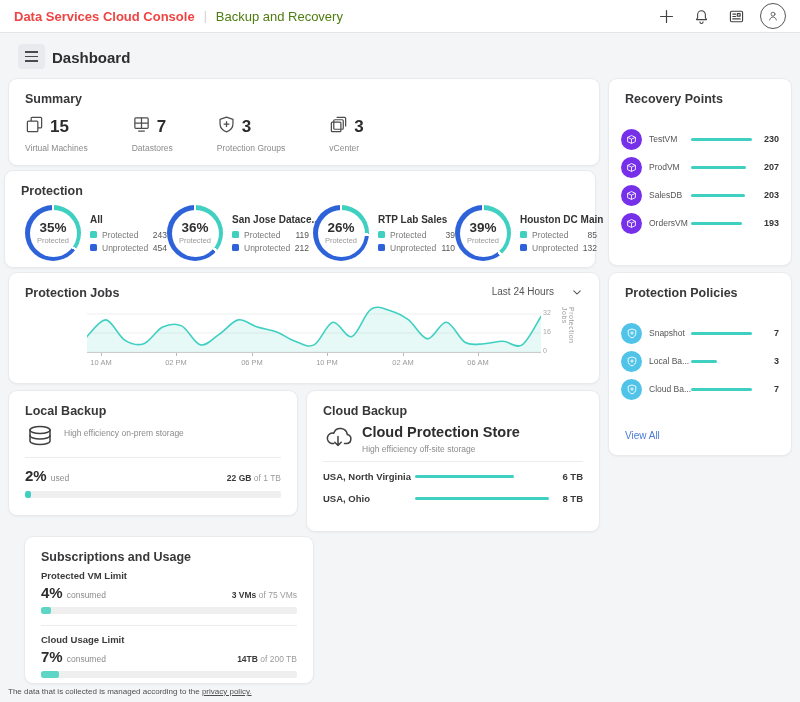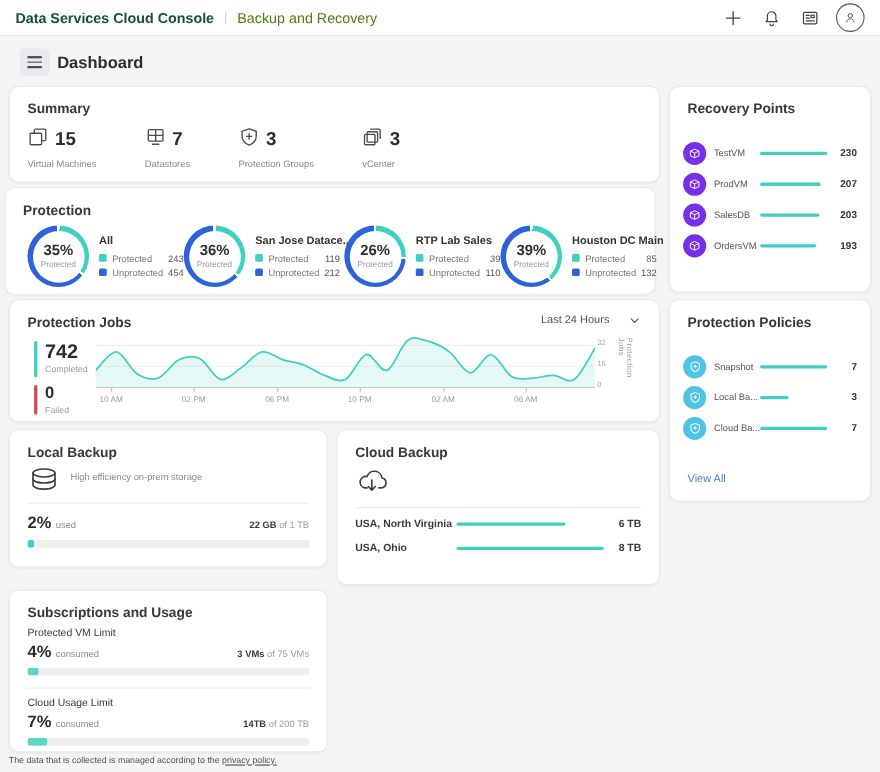--- a/index.html
+++ b/index.html
@@ -4,21 +4,21 @@
 <style>
   * { margin:0; padding:0; box-sizing:border-box; }
   html,body { background:#e9eaec; }
   .page {
     position:relative; width:800px; height:702px; overflow:hidden;
     background:#f4f5f7; font-family:"Liberation Sans", sans-serif; color:#333;
   }
   
   .topbar { position:absolute; top:0; left:0; width:800px; height:33px; background:#fff;
     border-bottom:1px solid #e4e4e6; display:flex; align-items:center; padding:0 14px; }
-  .brand { font-size:13px; font-weight:bold; color:#14532d; }
+  .brand { font-size:13px; font-weight:bold; color:#ef4444; }
   .topbar-sep { color:#cfcfcf; margin:0 9px; font-size:12px; }
   .appname { font-size:13px; color:#4d7c0f; }
   .topbar-right { margin-left:auto; display:flex; align-items:center; gap:13px; }
   .tb-icon { width:22px; height:22px; display:flex; align-items:center; justify-content:center; cursor:pointer; }
   .tb-icon svg { stroke:#424242; fill:none; stroke-width:1.4; stroke-linecap:round; stroke-linejoin:round; }
   .avatar { width:26px; height:26px; border:1.4px solid #555; border-radius:50%; display:flex; align-items:center; justify-content:center; }
   .avatar svg { stroke:#555; fill:none; stroke-width:1.4; stroke-linecap:round; }
   
   .hamburger { position:absolute; left:18px; top:44px; width:27px; height:25px; background:#e8eaed;
     border-radius:4px; display:flex; flex-direction:column; justify-content:center; gap:3px; align-items:center; cursor:pointer; }
@@ -81,22 +81,22 @@
   .use-right { margin-left:auto; font-size:8.5px; color:#9b9b9b; }
   .use-right b { color:#3a3a3a; }
   .track { position:absolute; left:16px; right:16px; height:7px; background:#efefef; border-radius:2px; overflow:hidden; }
   .track .fill { height:100%; border-radius:2px; }
   .cb-row { position:absolute; left:16px; right:16px; display:flex; align-items:center; }
   .cb-name { font-size:9.5px; font-weight:bold; color:#3a3a3a; width:92px; }
   .cb-barzone { flex:1; height:3px; position:relative; }
   .cb-bar { position:absolute; left:0; top:0; height:3px; border-radius:2px; }
   .cb-val { font-size:9.5px; font-weight:bold; color:#3a3a3a; min-width:30px; text-align:right; }
   
-  #card-subs { left:8px; top:536px; width:290px; height:148px; }
-  .sub-label { position:absolute; left:16px; font-size:9.5px; font-weight:normal; color:#3a3a3a; }
+  #card-subs { left:24px; top:536px; width:290px; height:148px; }
+  .sub-label { position:absolute; left:16px; font-size:9.5px; font-weight:bold; color:#3a3a3a; }
   
   #card-recovery { left:608px; top:78px; width:184px; height:188px; }
   #card-policies { left:608px; top:272px; width:184px; height:184px; }
   .rp-list { position:absolute; left:12px; right:12px; top:46px; }
   .rp-row { display:flex; align-items:center; height:28px; }
   .rp-ico { width:21px; height:21px; border-radius:50%; display:flex; align-items:center; justify-content:center; flex:none; }
   .rp-ico svg { stroke:#fff; fill:none; stroke-width:1.1; stroke-linejoin:round; }
   .rp-name { font-size:8.5px; color:#555; width:42px; margin-left:7px; white-space:nowrap; overflow:hidden; }
   .rp-barzone { flex:1; height:3px; position:relative; margin-right:7px; }
   .rp-bar { position:absolute; left:0; top:0; height:3px; border-radius:2px; }
@@ -291,36 +291,20 @@
     </div>
   </div>
 
   <div class="card" id="card-jobs">
     <div class="card-title">Protection Jobs</div>
     <div class="range-select">
       <span>Last 24 Hours</span>
       <span><svg width="8" height="5" viewBox="0 0 10 6">
             <path d="M1 1l4 4 4-4"></path>
           </svg></span>
-    </div>
-    <div class="jobs-stats">
-      <div class="stat">
-        <span class="stat-bar" style="height:33px; background:#3fd0c2;"></span>
-        <span>
-          <div class="stat-val">742</div>
-          <div class="stat-lab">Completed</div>
-        </span>
-      </div>
-      <div class="stat">
-        <span class="stat-bar" style="height:27px; background:#d04a53;"></span>
-        <span>
-          <div class="stat-val small">0</div>
-          <div class="stat-lab">Failed</div>
-        </span>
-      </div>
     </div>
     <div class="jobs-chart">
       <svg id="jobs-svg" width="454" height="48" viewBox="0 0 454 48">
         <line x1="0" y1="9" x2="454" y2="9" stroke="#efefef" stroke-width="1"></line>
         <line x1="0" y1="28" x2="454" y2="28" stroke="#efefef" stroke-width="1"></line>
         <path id="jobs-area" fill="rgba(63,208,194,0.13)" stroke="none" d="M0.0,31.6 C3.2,28.8 12.6,14.3 18.9,14.9 C25.2,15.5 31.5,31.2 37.8,35.1 C44.1,39.1 50.4,40.9 56.8,38.7 C63.1,36.5 69.4,25.0 75.7,22.1 C82.0,19.1 88.3,17.9 94.6,20.9 C100.9,23.8 107.2,38.5 113.5,39.9 C119.8,41.3 126.1,33.3 132.4,29.2 C138.7,25.0 145.0,16.1 151.3,14.9 C157.6,13.8 163.9,20.1 170.3,22.1 C176.6,24.0 182.9,24.4 189.2,26.8 C195.5,29.2 201.8,34.1 208.1,36.3 C214.4,38.5 220.7,43.0 227.0,39.9 C233.3,36.7 239.6,18.7 245.9,17.3 C252.2,15.9 258.5,33.7 264.8,31.6 C271.1,29.4 277.4,8.6 283.8,4.3 C290.1,-0.1 296.4,3.7 302.7,5.4 C309.0,7.2 315.3,10.2 321.6,14.9 C327.9,19.7 334.2,33.5 340.5,33.9 C346.8,34.3 353.1,16.7 359.4,17.3 C365.7,17.9 372.0,33.9 378.3,37.5 C384.6,41.1 390.9,38.9 397.3,38.7 C403.6,38.5 409.9,36.1 416.2,36.3 C422.5,36.5 428.8,44.0 435.1,39.9 C441.4,35.7 450.8,16.1 454.0,11.4 L454,47 L0,47 Z"></path>
         <path id="jobs-line" fill="none" stroke="#3fd0c2" stroke-width="1.6" stroke-linecap="round" d="M0.0,31.6 C3.2,28.8 12.6,14.3 18.9,14.9 C25.2,15.5 31.5,31.2 37.8,35.1 C44.1,39.1 50.4,40.9 56.8,38.7 C63.1,36.5 69.4,25.0 75.7,22.1 C82.0,19.1 88.3,17.9 94.6,20.9 C100.9,23.8 107.2,38.5 113.5,39.9 C119.8,41.3 126.1,33.3 132.4,29.2 C138.7,25.0 145.0,16.1 151.3,14.9 C157.6,13.8 163.9,20.1 170.3,22.1 C176.6,24.0 182.9,24.4 189.2,26.8 C195.5,29.2 201.8,34.1 208.1,36.3 C214.4,38.5 220.7,43.0 227.0,39.9 C233.3,36.7 239.6,18.7 245.9,17.3 C252.2,15.9 258.5,33.7 264.8,31.6 C271.1,29.4 277.4,8.6 283.8,4.3 C290.1,-0.1 296.4,3.7 302.7,5.4 C309.0,7.2 315.3,10.2 321.6,14.9 C327.9,19.7 334.2,33.5 340.5,33.9 C346.8,34.3 353.1,16.7 359.4,17.3 C365.7,17.9 372.0,33.9 378.3,37.5 C384.6,41.1 390.9,38.9 397.3,38.7 C403.6,38.5 409.9,36.1 416.2,36.3 C422.5,36.5 428.8,44.0 435.1,39.9 C441.4,35.7 450.8,16.1 454.0,11.4"></path>
         <line x1="0" y1="47.4" x2="454" y2="47.4" stroke="#c6c6c6" stroke-width="1"></line>
       </svg>
     </div>
@@ -371,20 +355,24 @@
 
   <div class="card" id="card-cloud">
     <div class="card-title">Cloud Backup</div>
     <div class="store-head">
       <span>
         <svg width="30" height="28" viewBox="0 0 30 28">
             <path d="M21.5 19.5h2a4.5 4.5 0 0 0 .8-8.9 7 7 0 0 0-13.6-1.4A5.2 5.2 0 0 0 8.5 19.5h2.3"></path>
             <path d="M15 12.5v9M15 21.5l-3.2-3.2M15 21.5l3.2-3.2"></path>
           </svg>
       </span>
+      <span>
+        <div class="store-name">Cloud Protection Store</div>
+        <div class="store-desc">High efficiency off-site storage</div>
+      </span>
     </div>
     <div class="hdivider" style="top:70px;"></div>
     <div class="cb-row" style="top:80px;">
       <span class="cb-name">USA, North Virginia</span>
       <span class="cb-barzone">
           <span class="cb-bar" style="background: rgb(63, 208, 194); width: 72%;"></span>
         </span>
       <span class="cb-val">6 TB</span>
     </div>
     <div class="cb-row" style="top:102px;">

